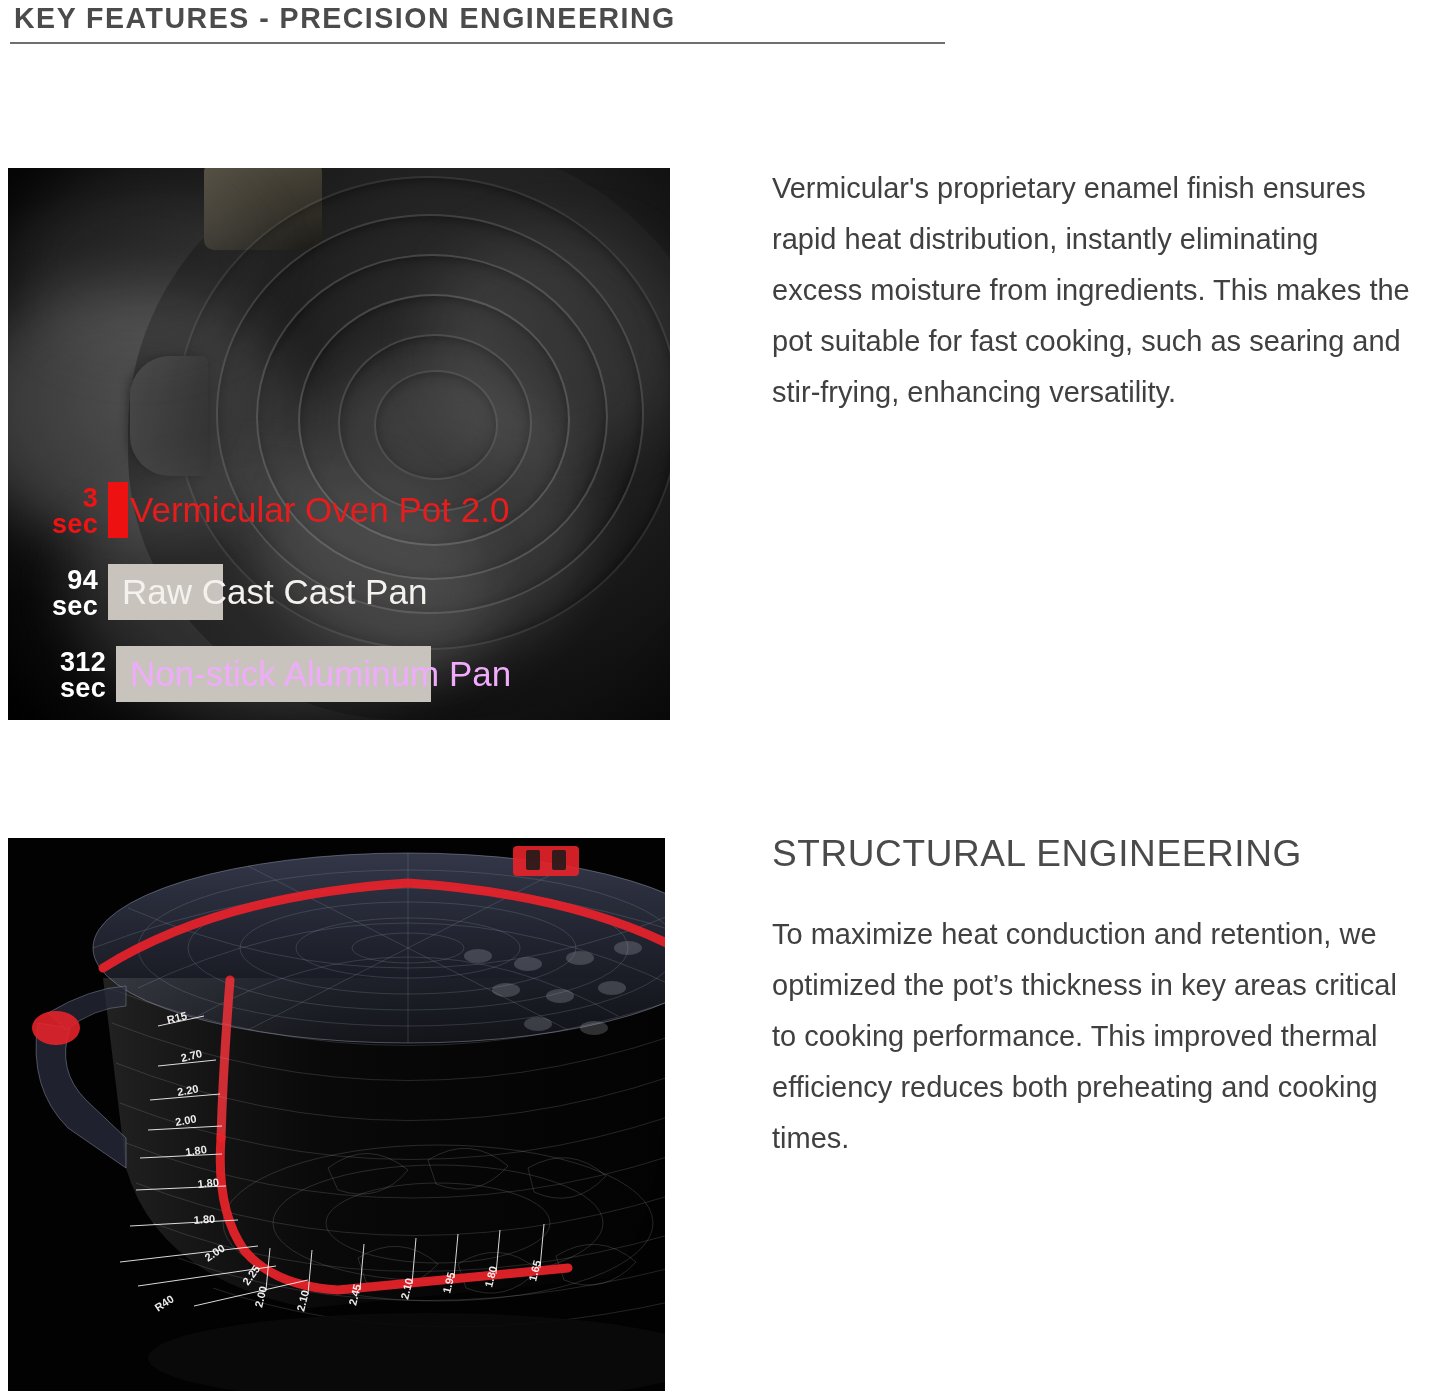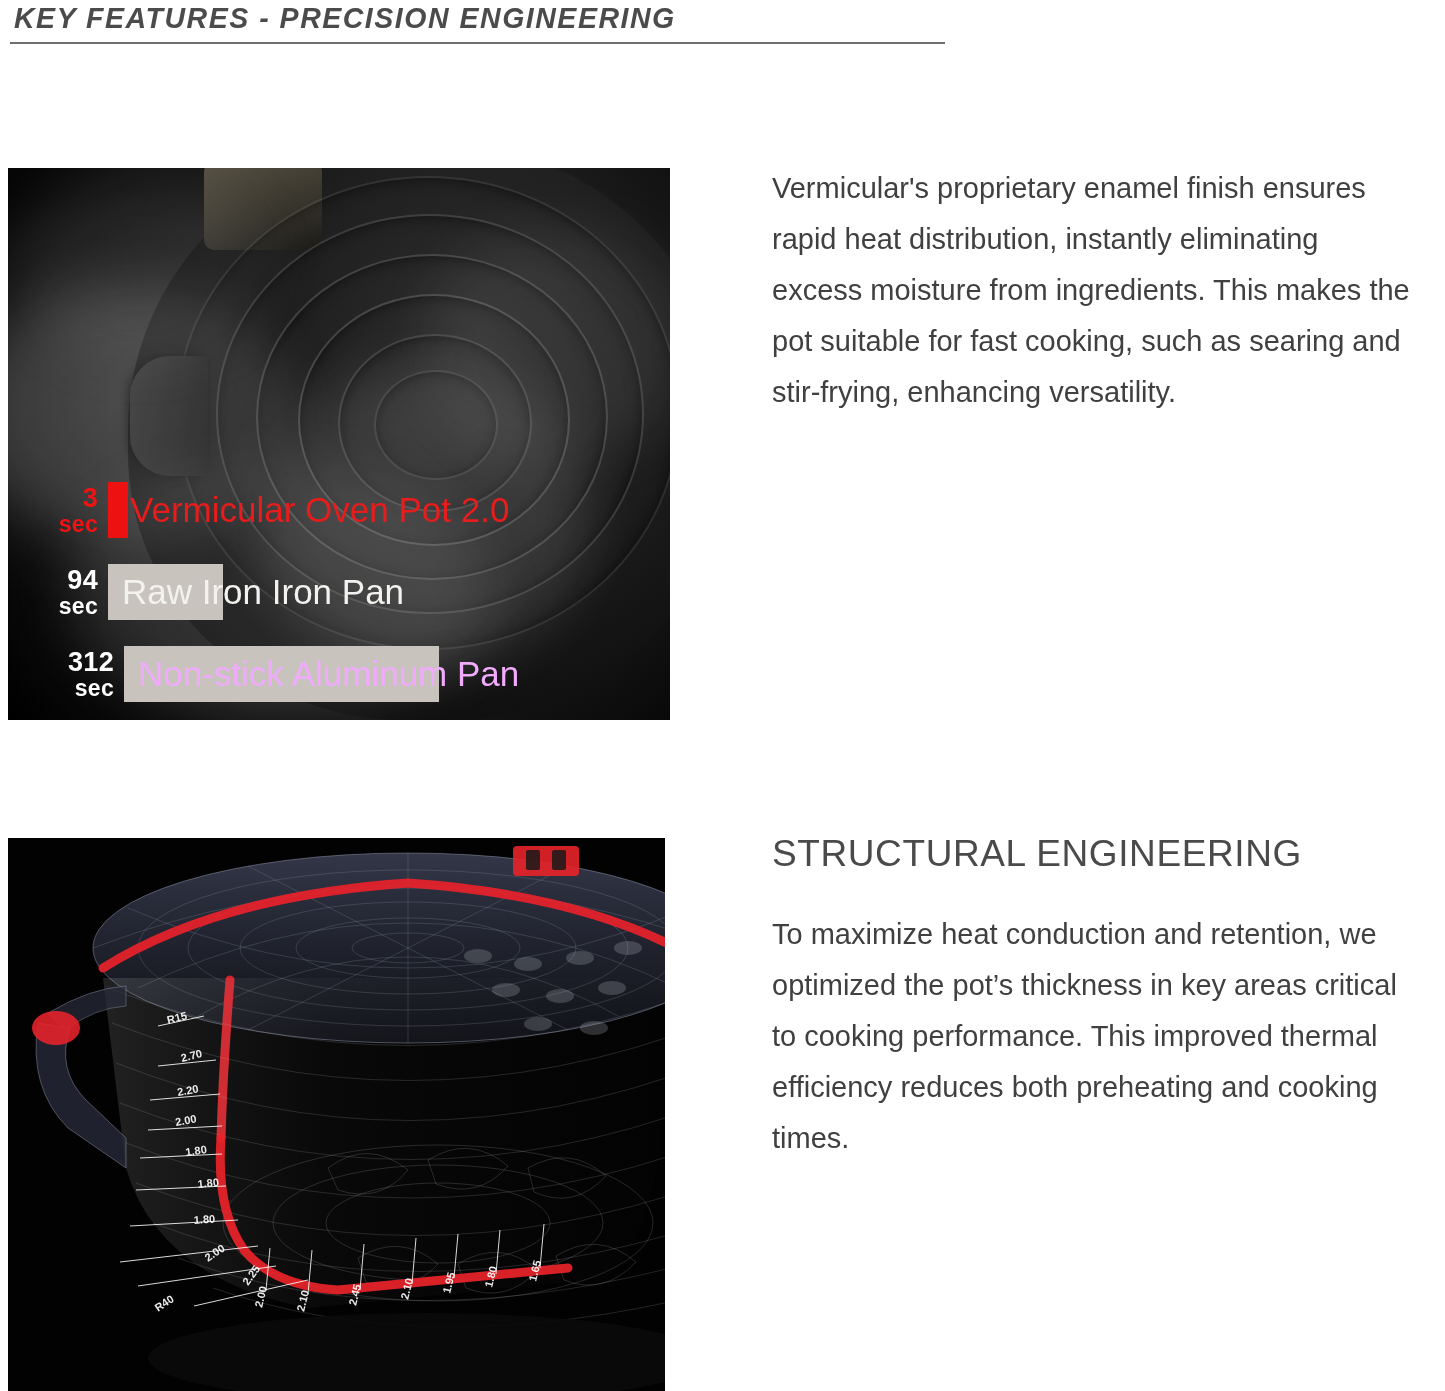--- a/index.html
+++ b/index.html
@@ -16,21 +16,20 @@
     position: relative;
   }
 
   
   .banner {
     position: absolute;
     left: 0;
     top: 0;
     width: 945px;
     height: 46px;
-    font-style: italic;
   }
   .banner-title {
     position: absolute;
     left: 14px;
     top: 1px;
     font-size: 30px;
     font-weight: bold;
     letter-spacing: 1.6px;
     color: #4b4b4b;
     white-space: nowrap;
@@ -150,34 +149,34 @@
     width: 100%; height: 100%;
   }
   .bar-row {
     position: absolute;
     display: flex;
     align-items: center;
     height: 56px;
   }
   .bar-row.row-0 { left: 0;   top: 314px; }
   .bar-row.row-1 { left: 0;   top: 396px; }
-  .bar-row.row-2 { left: 16px;   top: 478px; justify-content: center; }
+  .bar-row.row-2 { left: 8px;   top: 478px; justify-content: center; }
 
   .bar-value {
     width: 90px;
     text-align: right;
     padding-right: 10px;
     font-size: 27px;
     font-weight: bold;
     line-height: 28px;
     letter-spacing: 0.3px;
   }
   .bar-value .unit {
     display: block;
-    font-size: 23px;
+    font-size: 27px;
     line-height: 25px;
     margin-left: 44px;
   }
   .bar-value.accent { color: #f11313; }
   .bar-value.plain  { color: #ffffff; }
 
   .bar-track {
     position: relative;
     height: 100%;
     display: flex;
@@ -261,21 +260,21 @@
       </div>
     </div>
 
     <div class="bar-row row-1">
       <div class="bar-value plain">
         <span>94</span>
         <span class="unit">sec</span>
       </div>
       <div class="bar-track">
         <div class="bar-fill plain" style="width: 115px; background: rgb(200, 196, 189);"></div>
-        <div class="bar-label plain" style="color: rgb(244, 242, 239);">Raw Iron Iron Pan</div>
+        <div class="bar-label plain" style="color: rgb(244, 242, 239);">Raw Cast Cast Pan</div>
       </div>
     </div>
 
     <div class="bar-row row-2">
       <div class="bar-value plain">
         <span>312</span>
         <span class="unit">sec</span>
       </div>
       <div class="bar-track">
         <div class="bar-fill plain" style="width: 315px; background: rgb(200, 196, 189);"></div>

